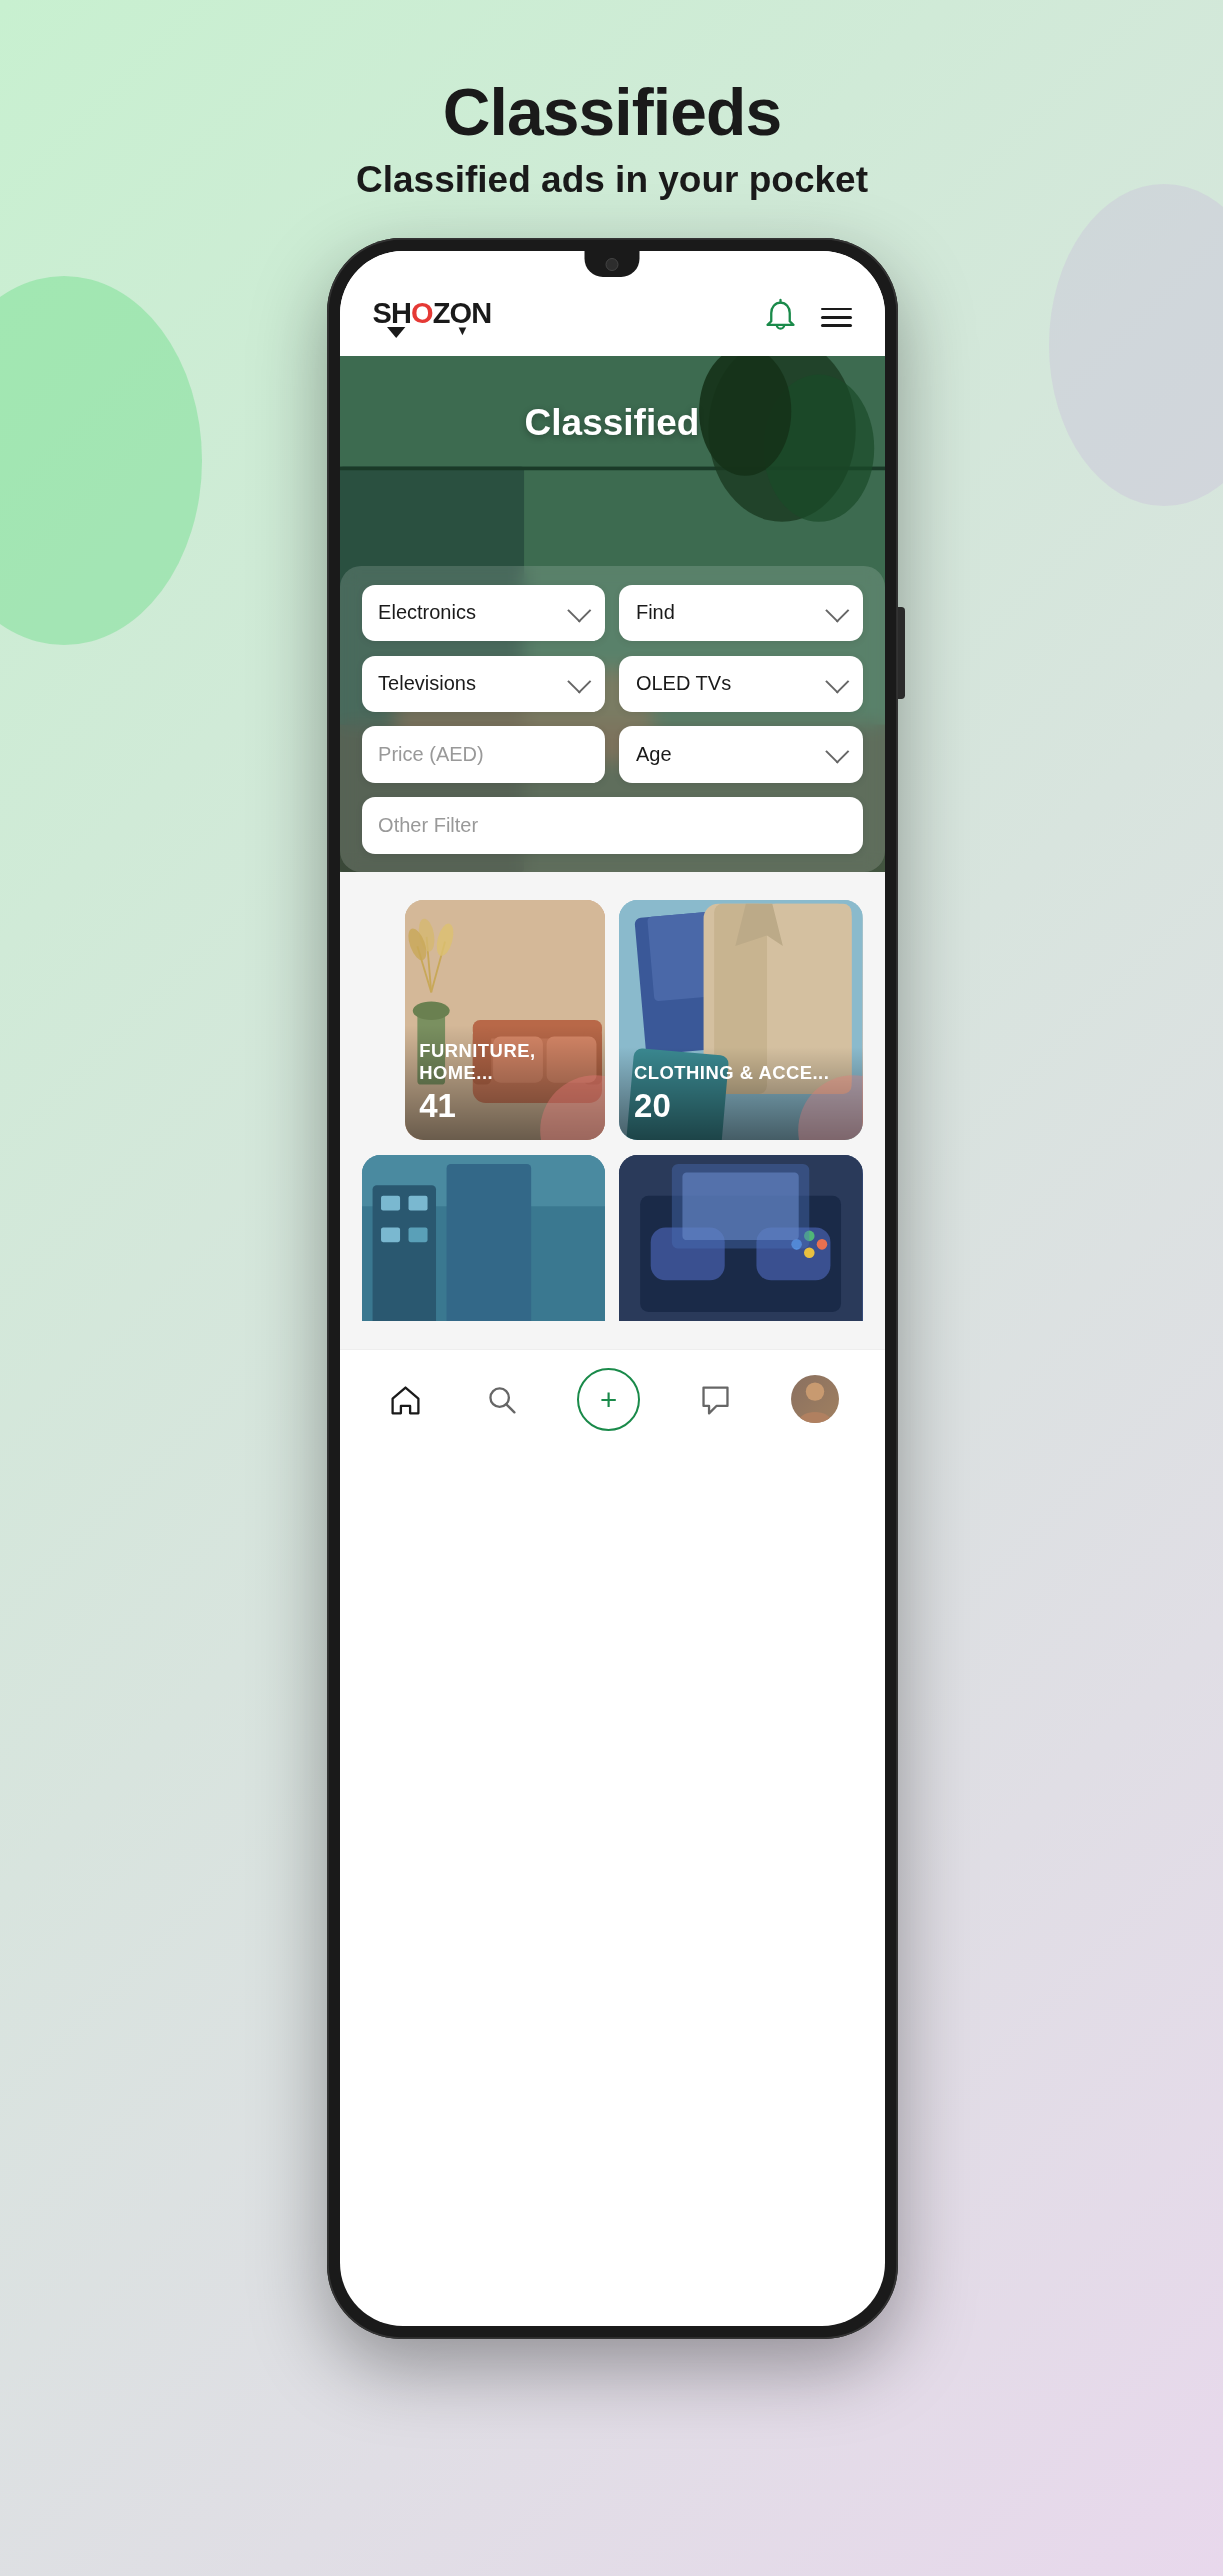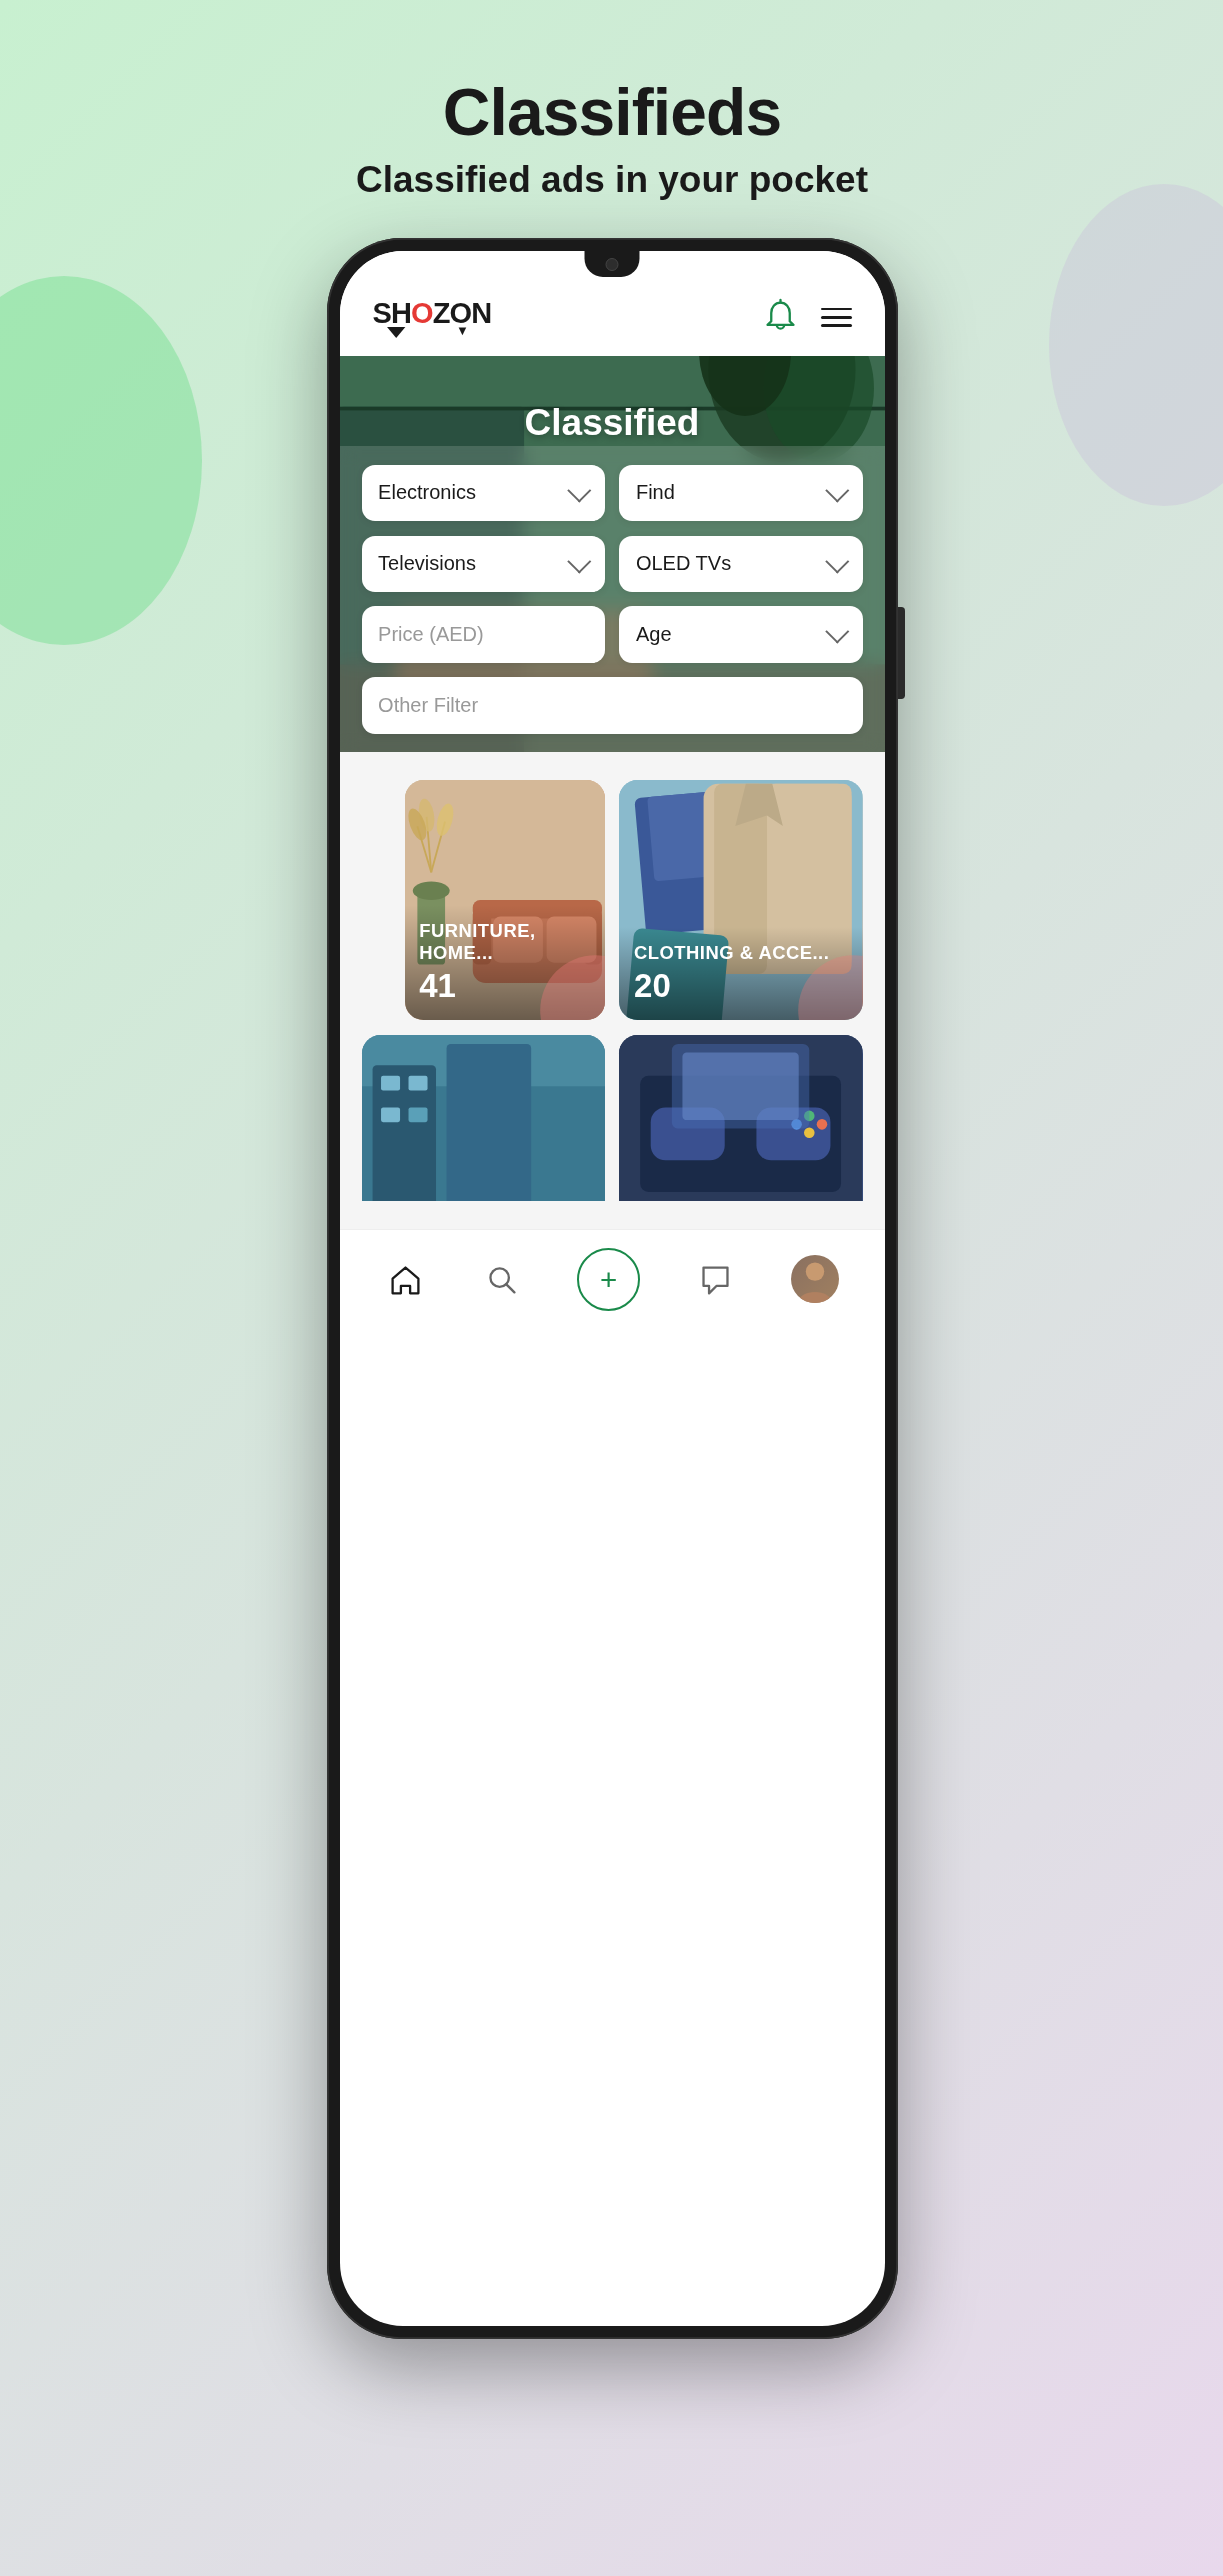--- a/index.html
+++ b/index.html
@@ -180,21 +180,21 @@
       width: 31px;
       height: 2.8px;
       background: #1a1a1a;
       border-radius: 1.8px;
     }
 
     
     .hero-banner {
       position: relative;
       width: 100%;
-      height: 396px;
+      height: 516px;
       overflow: hidden;
     }
 
     .hero-bg {
       width: 100%;
       height: 100%;
       background: linear-gradient(135deg, #2d5a3d 0%, #4a7c5e 30%, #6b9e7a 60%, #8db89a 100%);
       position: relative;
     }
 
@@ -212,20 +212,21 @@
 
     
     .filter-panel {
       position: absolute;
       bottom: 0;
       left: 0;
       right: 0;
       background: rgba(255,255,255,0.15);
       backdrop-filter: blur(9.2px);
       padding: 18.4px 22px;
+      border-radius: 21px;
     }
 
     .filter-row {
       display: flex;
       gap: 14.7px;
       margin-bottom: 14.7px;
     }
 
     .filter-select {
       flex: 1;

